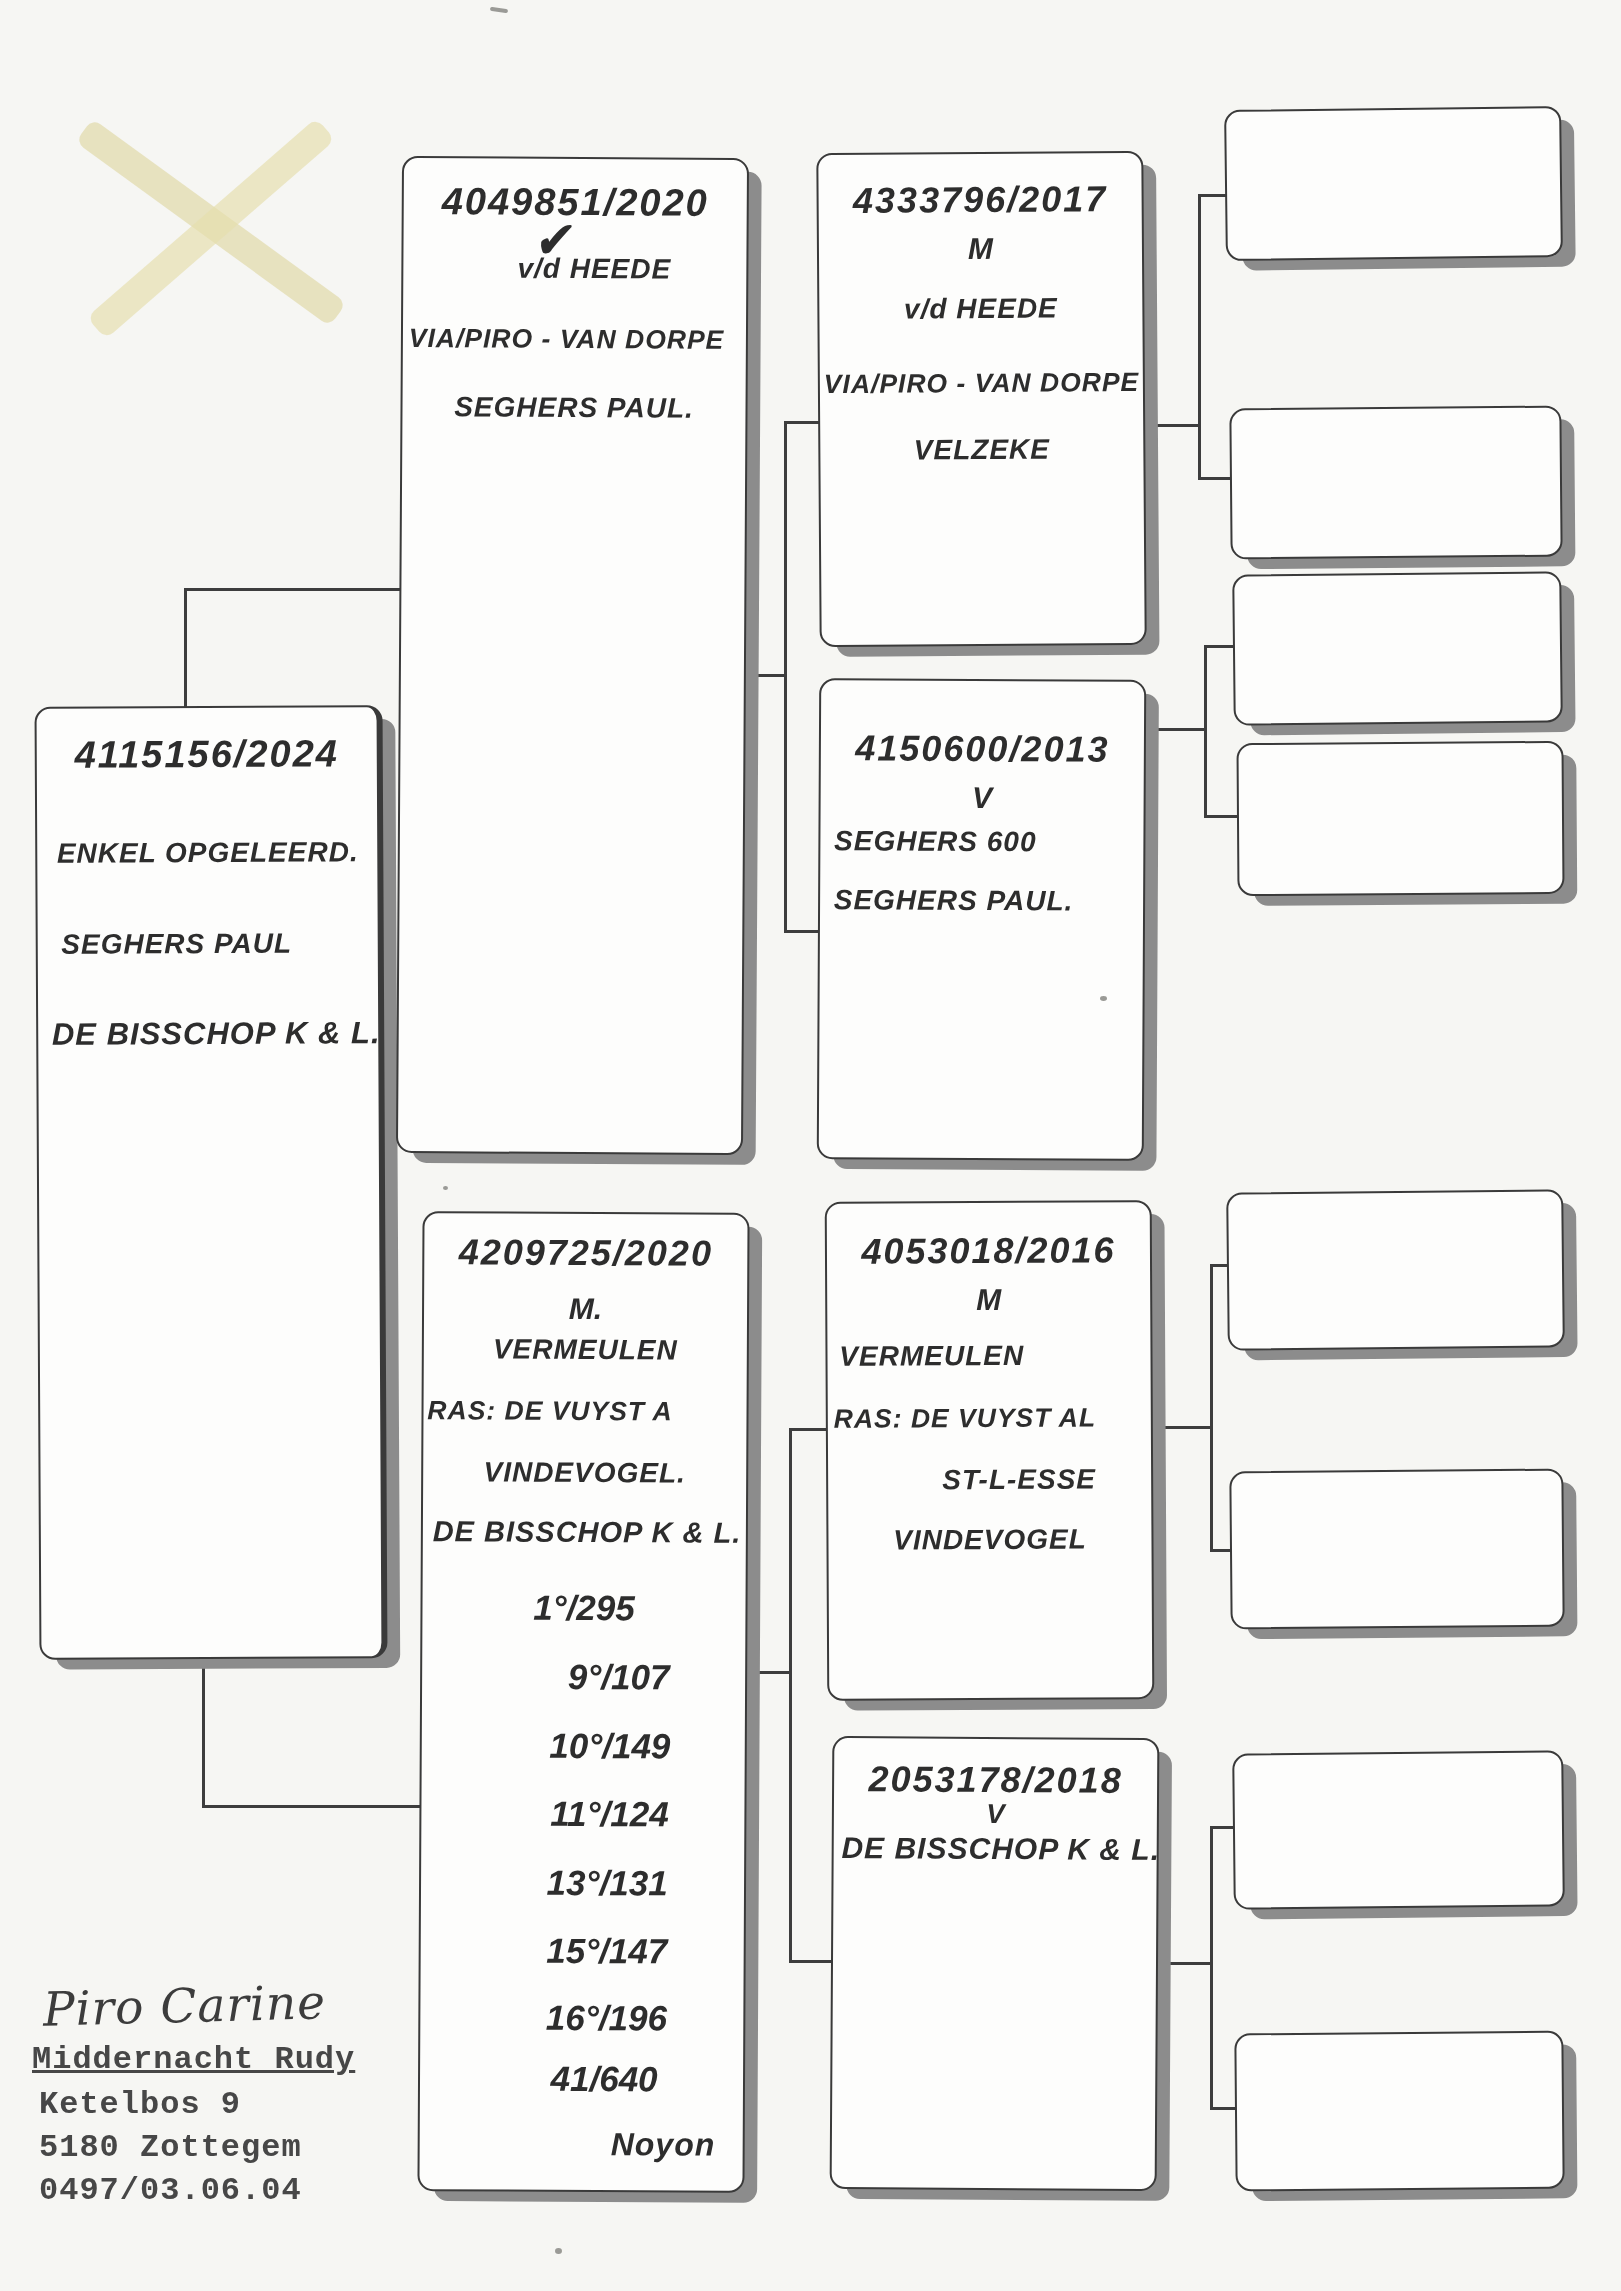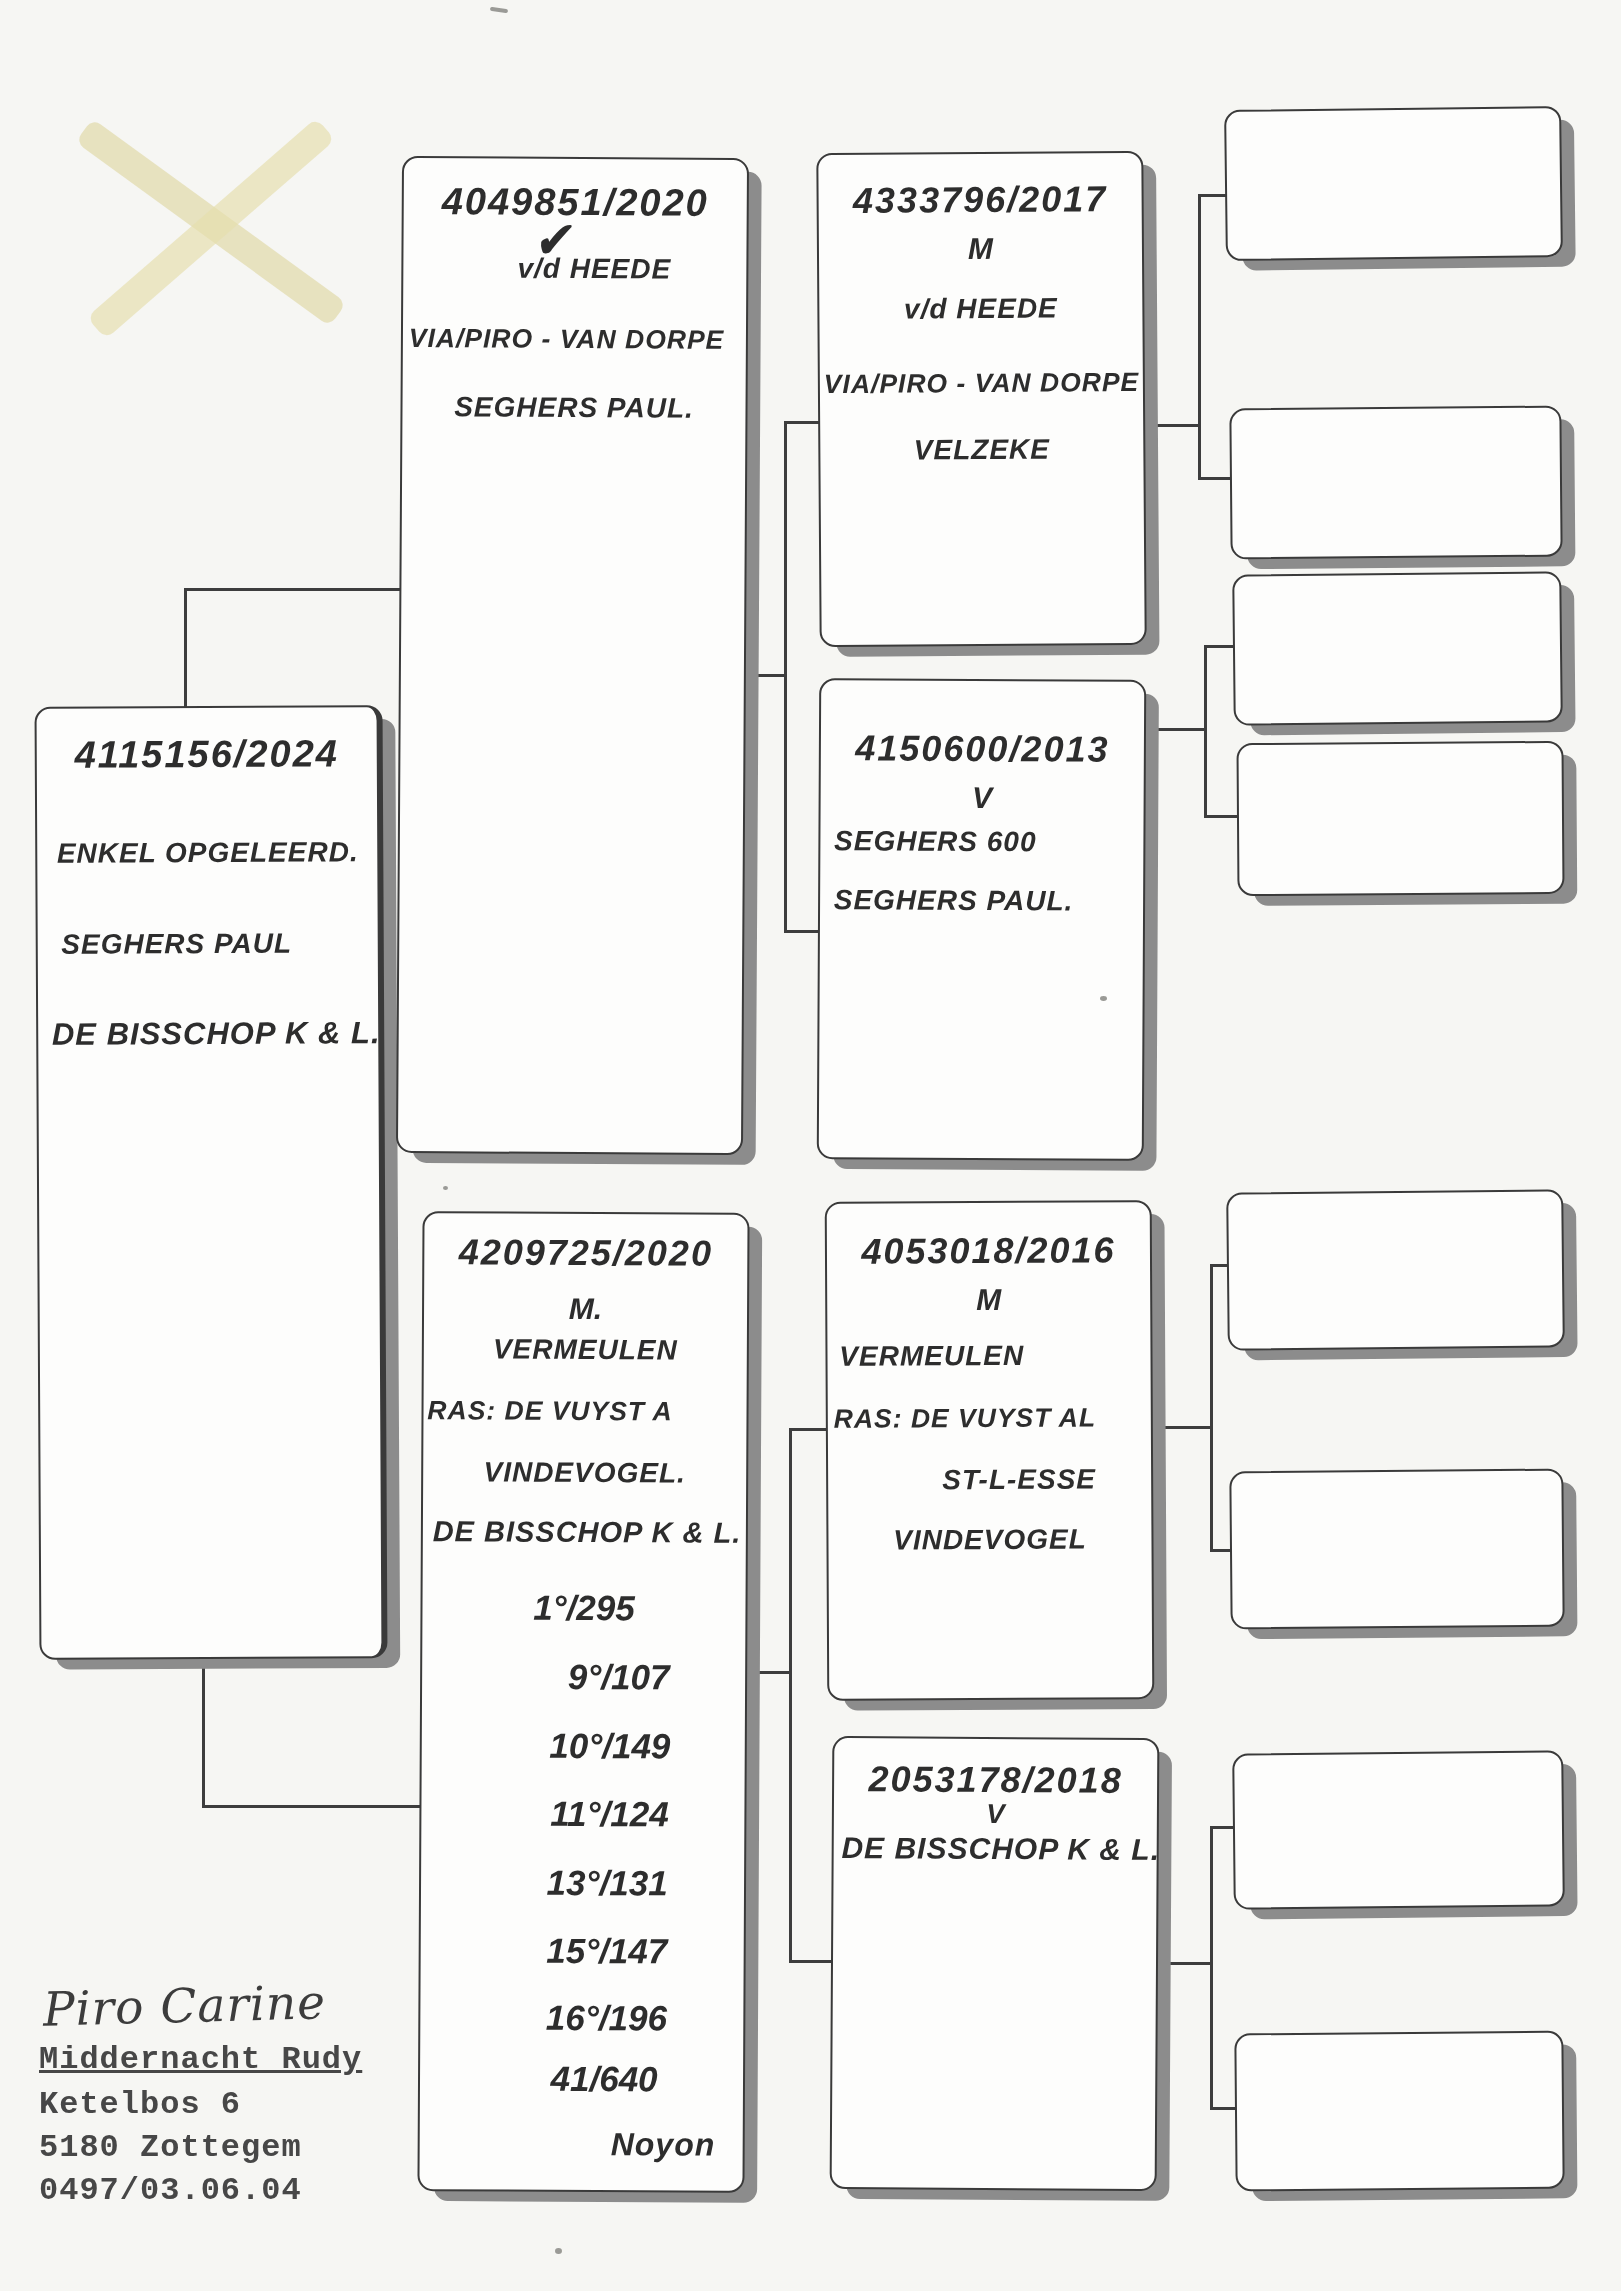--- a/index.html
+++ b/index.html
@@ -143,22 +143,22 @@
   <div class="box" style="left:1225px;top:108px;width:333px;height:147px;transform:rotate(-0.7deg);"></div>
   <div class="box" style="left:1230px;top:407px;width:328px;height:147px;transform:rotate(-0.5deg);"></div>
   <div class="box" style="left:1233px;top:573px;width:325px;height:147px;transform:rotate(-0.6deg);"></div>
   <div class="box" style="left:1237px;top:742px;width:323px;height:149px;transform:rotate(-0.4deg);"></div>
   <div class="box" style="left:1227px;top:1191px;width:333px;height:154px;transform:rotate(-0.6deg);"></div>
   <div class="box" style="left:1230px;top:1470px;width:330px;height:154px;transform:rotate(-0.5deg);"></div>
   <div class="box" style="left:1233px;top:1752px;width:327px;height:152px;transform:rotate(-0.6deg);"></div>
   <div class="box" style="left:1235px;top:2032px;width:325px;height:154px;transform:rotate(-0.5deg);"></div>
 
   <div class="owner-sign" style="left:43px;top:1978px;">Piro Carine</div>
-  <div class="owner-typed" style="left:39px;top:2041px;text-decoration:underline;">Middernacht Rudy</div>
-  <div class="owner-typed" style="left:39px;top:2086px;">Ketelbos 6</div>
+  <div class="owner-typed" style="left:32px;top:2041px;text-decoration:underline;">Middernacht Rudy</div>
+  <div class="owner-typed" style="left:39px;top:2086px;">Ketelbos 9</div>
   <div class="owner-typed" style="left:39px;top:2129px;">5180 Zottegem</div>
   <div class="owner-typed" style="left:39px;top:2172px;">0497/03.06.04</div>
 
   <div class="speck" style="left:490px;top:7.8px;width:17.6px;height:3.9px;border-radius:2px;transform:rotate(8deg);"></div>
   <div class="speck" style="left:555px;top:2248px;width:6.9px;height:5.9px;"></div>
   <div class="speck" style="left:1100px;top:996px;width:6.9px;height:4.9px;"></div>
   <div class="speck" style="left:443px;top:1186px;width:4.9px;height:3.9px;"></div>
 
 </div>
 

